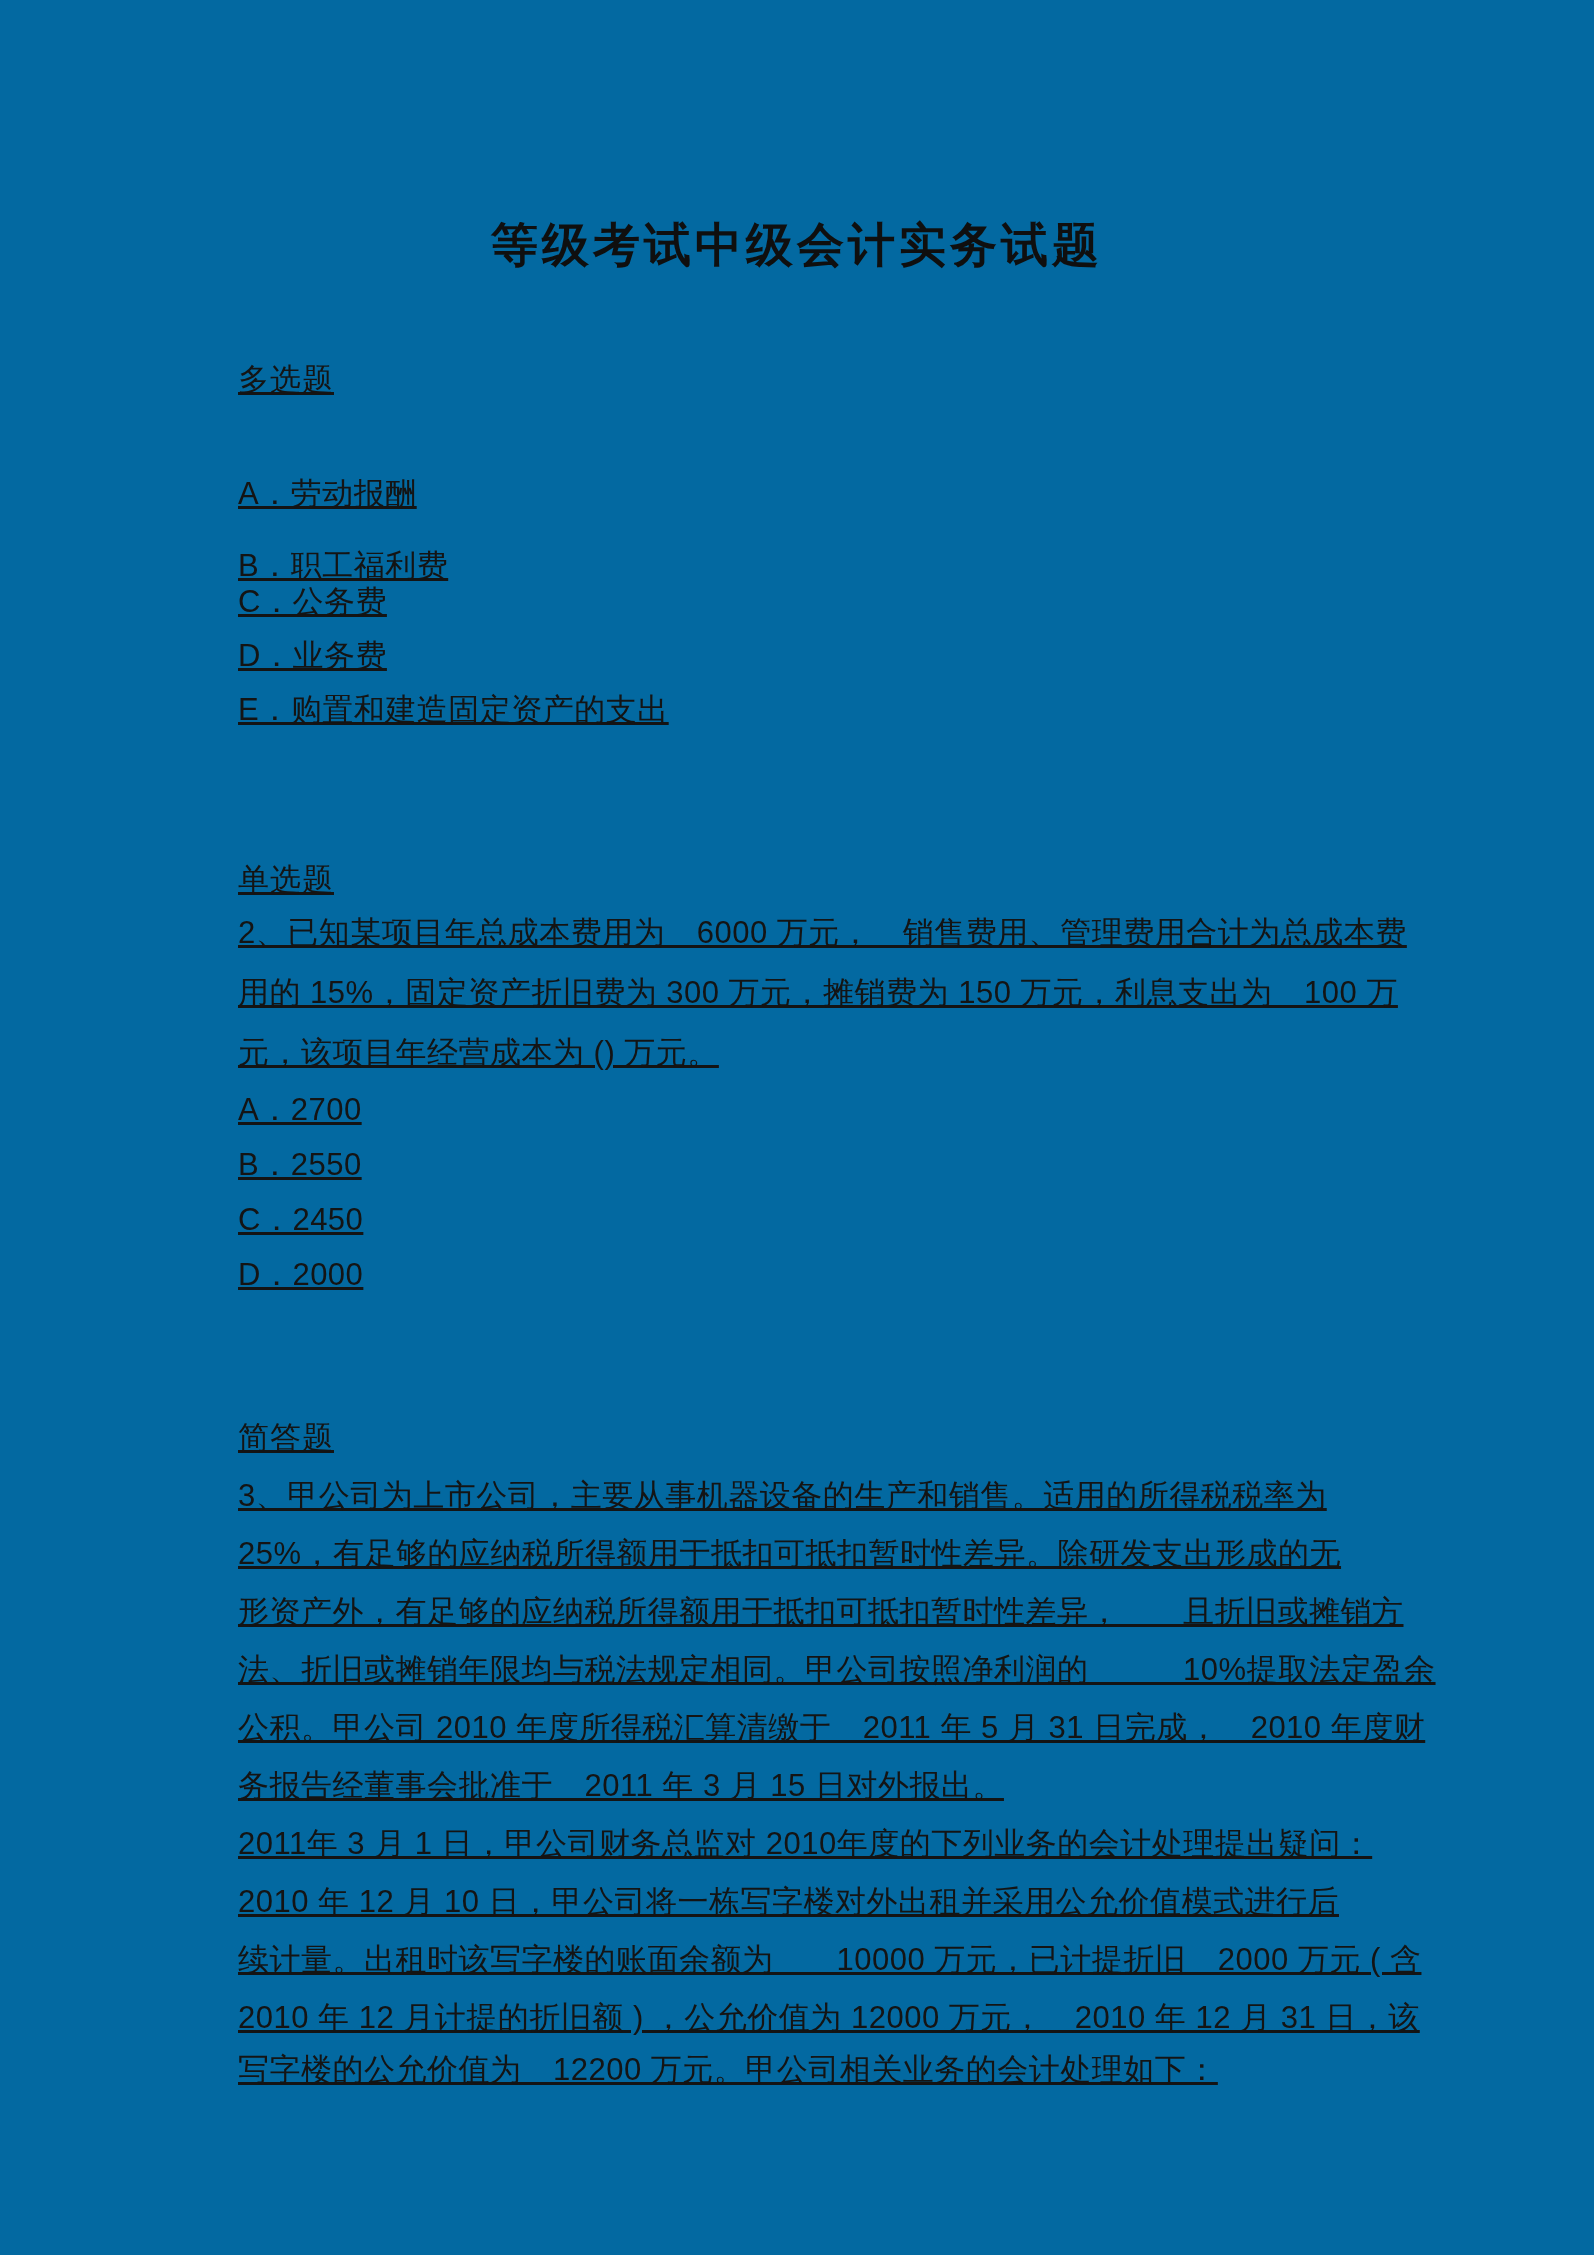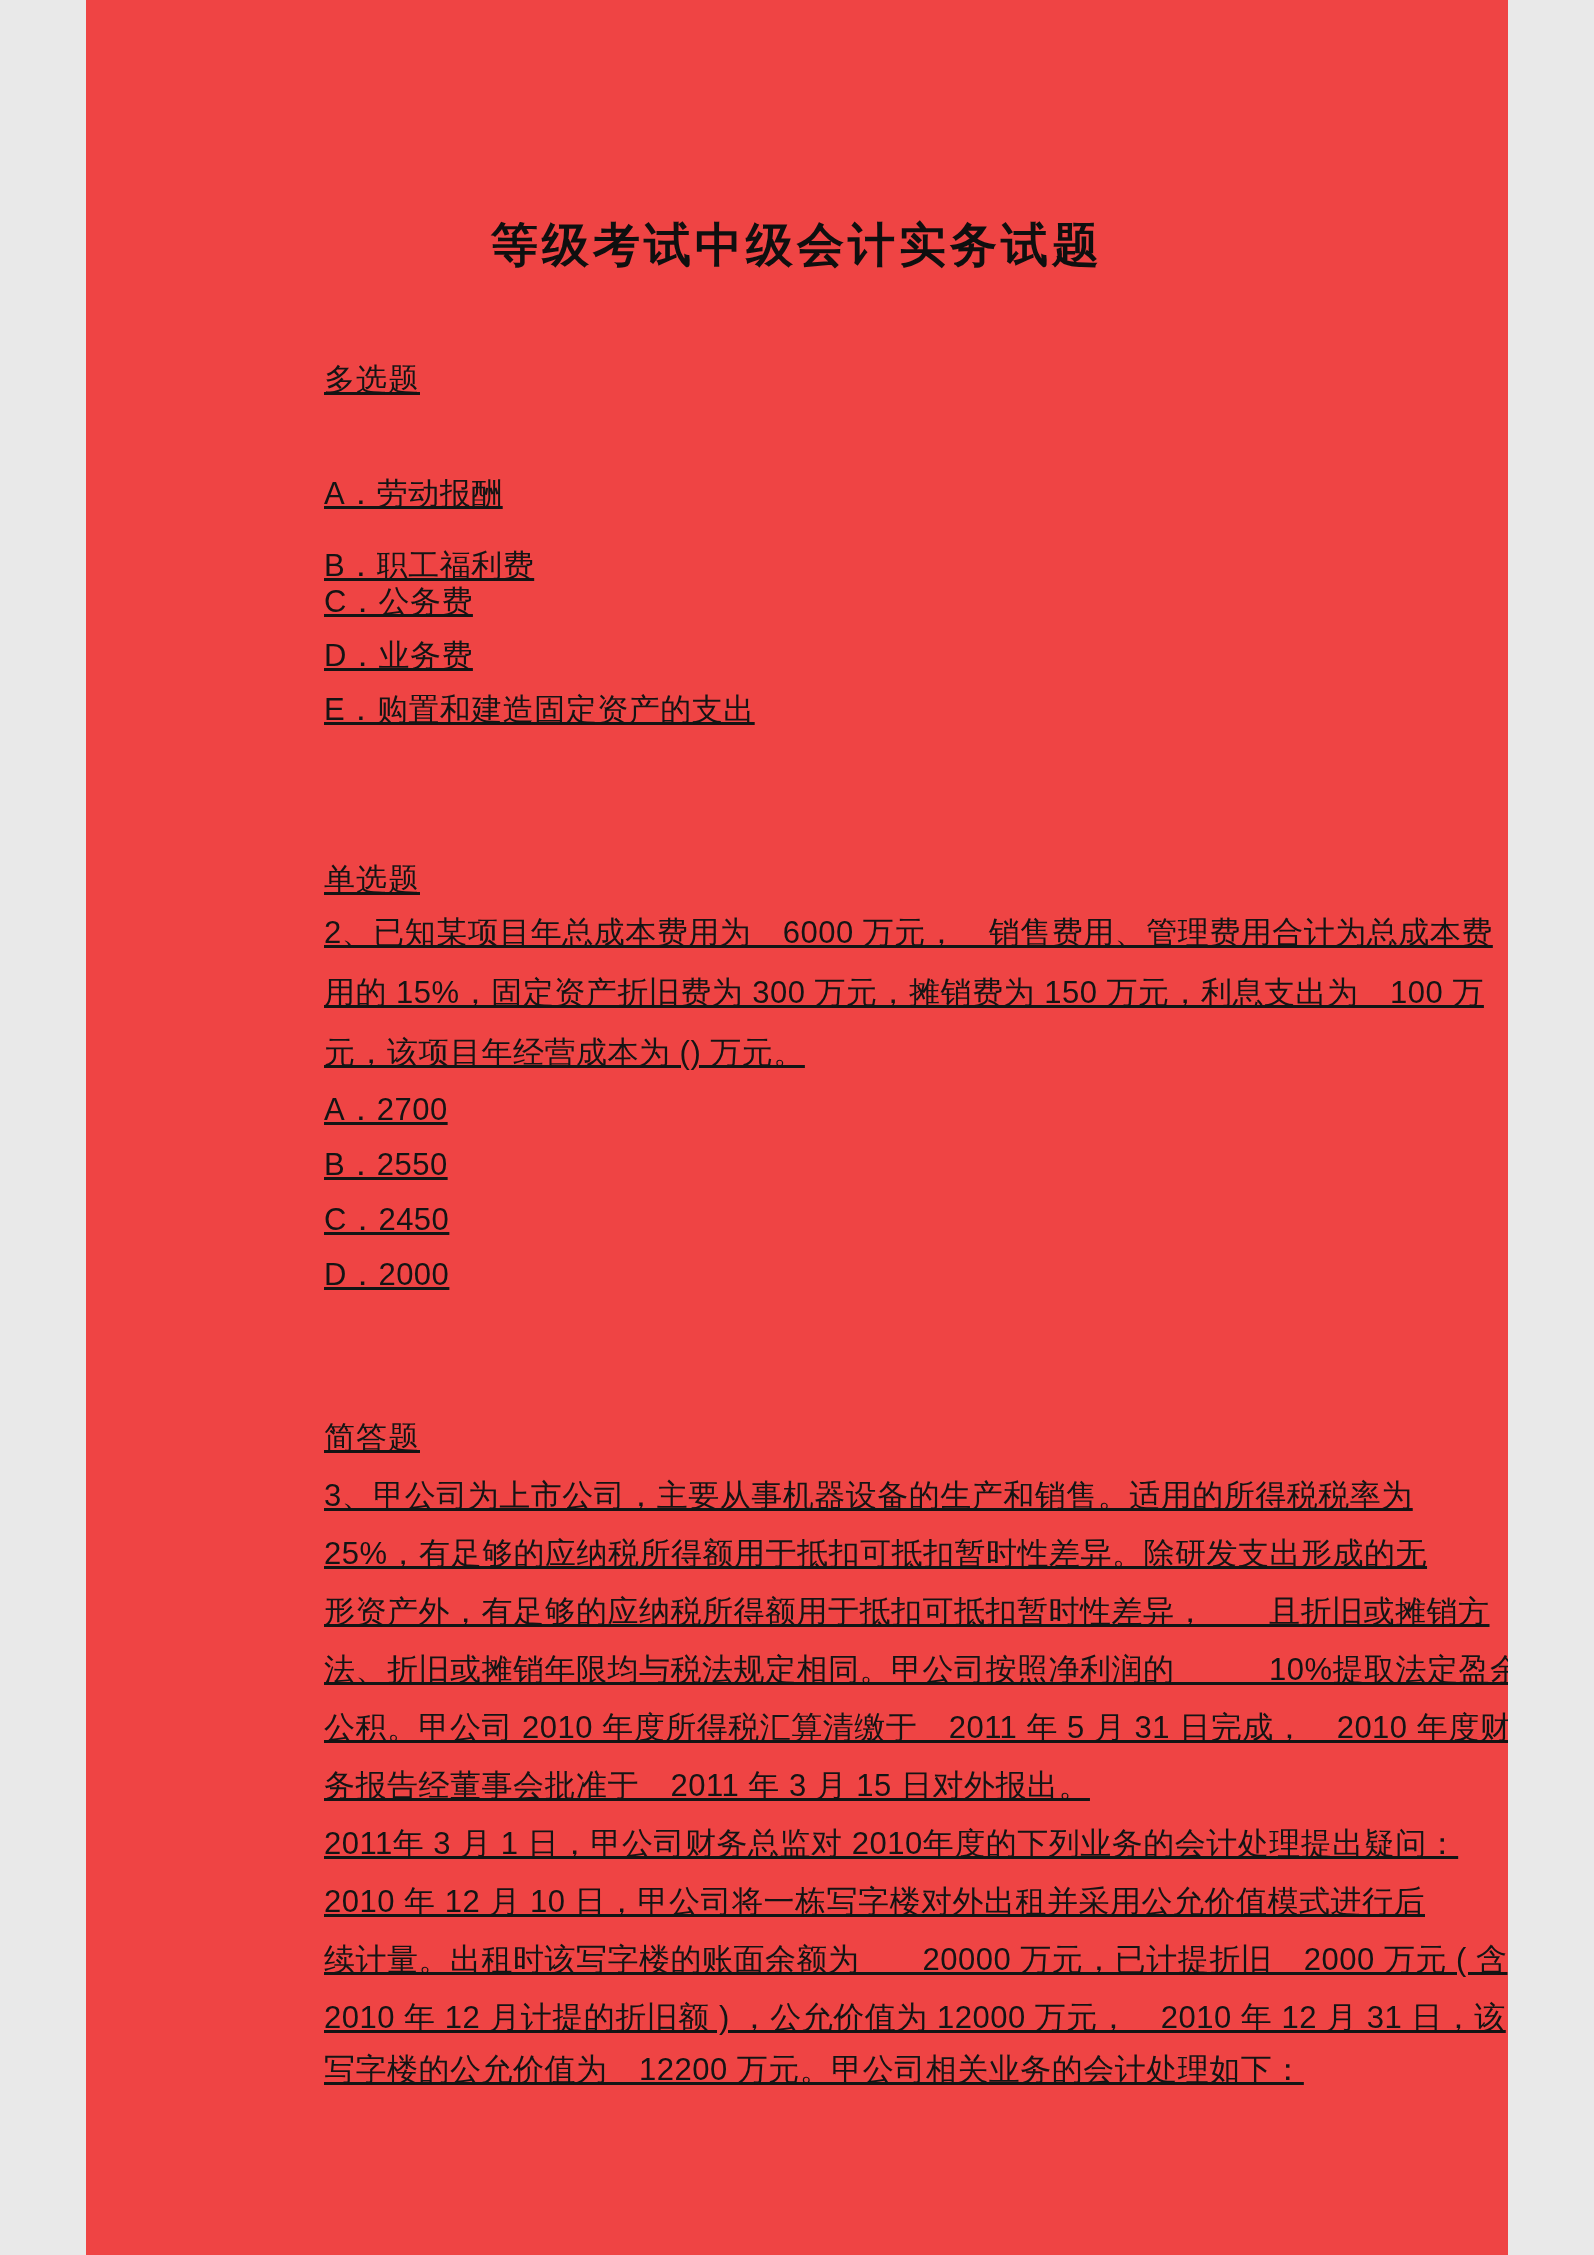--- a/index.html
+++ b/index.html
@@ -1,25 +1,24 @@
 <!DOCTYPE html>
 <html><head>
 <meta charset="utf-8">
 <style>
   html, body { margin: 0; padding: 0; background: #e9e9e9; }
   .page {
     position: relative;
-    width: 1390px;
+    width: 1594px;
     height: 2255px;
     margin: 0 auto;
-    background: #ef4444;
+    background: #0369a1;
     color: #141414;
     font-family: "Liberation Sans", "DejaVu Sans", sans-serif;
     overflow: hidden;
-    padding-left: 32px;
   }
   .doc-title {
     position: absolute;
     top: 220px;
     left: 0;
     width: 100%;
     margin: 0;
     text-align: center;
     font-family: "Liberation Serif", "DejaVu Serif", serif;
     font-weight: bold;
@@ -69,17 +68,17 @@
   <div class="line heading" style="top:1420px">简答题</div>
 
   <div class="line" style="top:1478px">3、甲公司为上市公司，主要从事机器设备的生产和销售。适用的所得税税率为</div>
   <div class="line" style="top:1536px">25%，有足够的应纳税所得额用于抵扣可抵扣暂时性差异。除研发支出形成的无</div>
   <div class="line" style="top:1594px">形资产外，有足够的应纳税所得额用于抵扣可抵扣暂时性差异，　　且折旧或摊销方</div>
   <div class="line" style="top:1652px">法、折旧或摊销年限均与税法规定相同。甲公司按照净利润的　　　10%提取法定盈余</div>
   <div class="line" style="top:1710px">公积。甲公司 2010 年度所得税汇算清缴于　2011 年 5 月 31 日完成，　2010 年度财</div>
   <div class="line" style="top:1768px">务报告经董事会批准于　2011 年 3 月 15 日对外报出。</div>
   <div class="line" style="top:1826px">2011年 3 月 1 日，甲公司财务总监对 2010年度的下列业务的会计处理提出疑问：</div>
   <div class="line" style="top:1884px">2010 年 12 月 10 日，甲公司将一栋写字楼对外出租并采用公允价值模式进行后</div>
-  <div class="line" style="top:1942px">续计量。出租时该写字楼的账面余额为　　20000 万元，已计提折旧　2000 万元 ( 含</div>
+  <div class="line" style="top:1942px">续计量。出租时该写字楼的账面余额为　　10000 万元，已计提折旧　2000 万元 ( 含</div>
   <div class="line" style="top:2000px">2010 年 12 月计提的折旧额 ) ，公允价值为 12000 万元，　2010 年 12 月 31 日，该</div>
   <div class="line" style="top:2052px">写字楼的公允价值为　12200 万元。甲公司相关业务的会计处理如下：</div>
 
 </div>
 
 </body></html>

